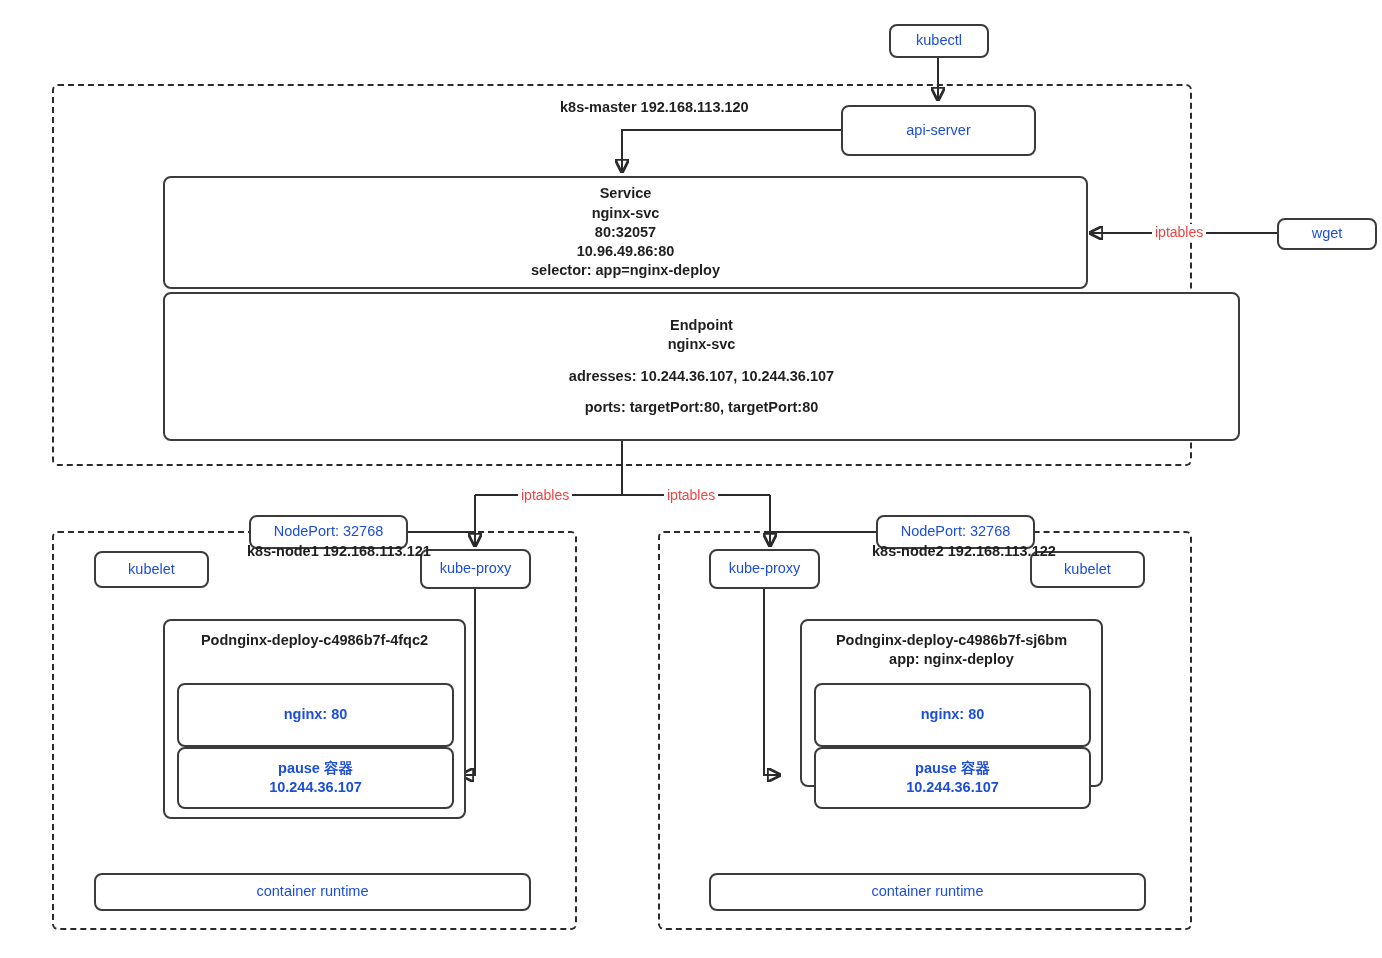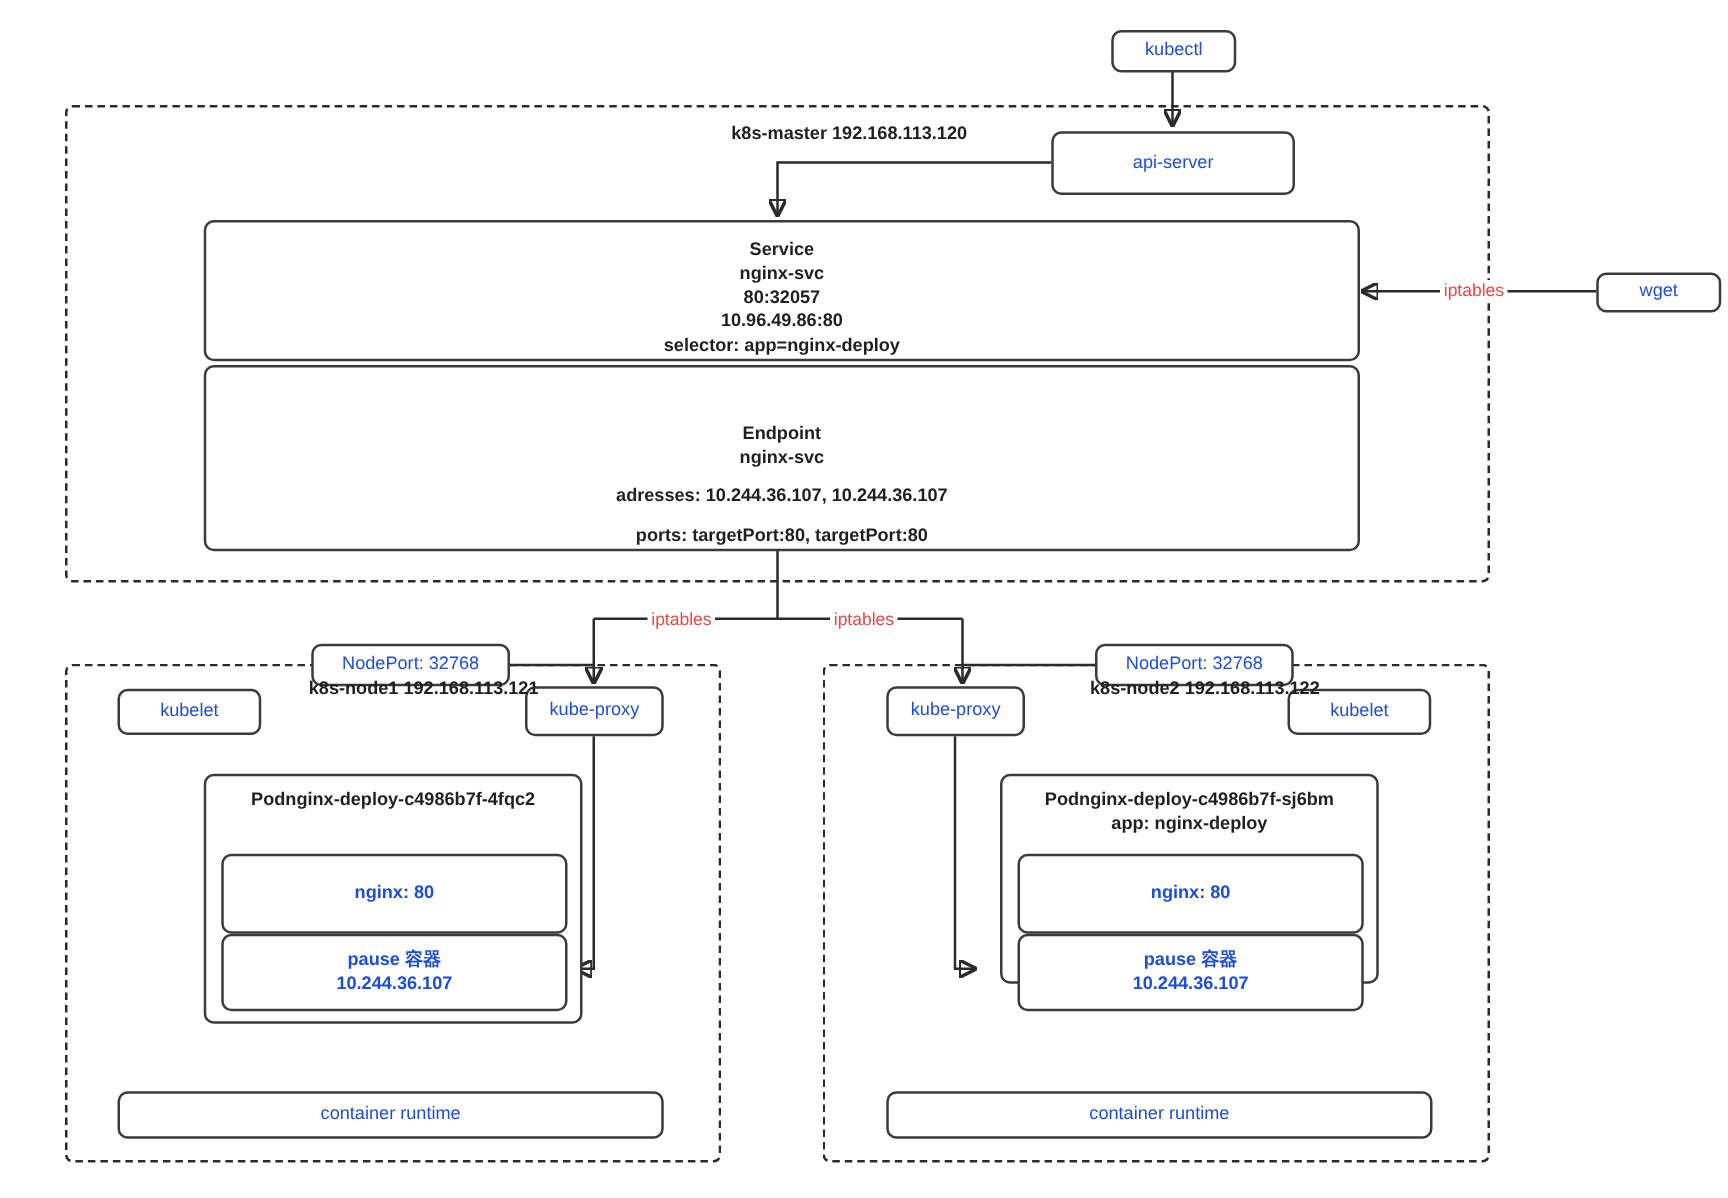--- a/index.html
+++ b/index.html
@@ -25,21 +25,21 @@
     display: flex;
     flex-direction: column;
     align-items: center;
     justify-content: center;
     text-align: center;
     color: #1d4ed8;
     font-size: 14.5px;
     line-height: 1.33;
     z-index: 5;
   }
-  .box.bold { color: #1f1f1f; font-weight: bold; justify-content: flex-end; }
+  .box.bold { color: #1f1f1f; font-weight: bold; }
   .box .line { display: block; white-space: nowrap; }
   .box .blank { display: block; height: 12px; }
 
   
   .region {
     position: absolute;
     box-sizing: border-box;
     border: 2.5px dashed #2b2b2b;
     border-radius: 6px;
     background: transparent;
@@ -126,38 +126,38 @@
   </div>
 
   <div class="box" style="left:1277px; top:218px; width:100px; height:32px;">
     <span class="line">wget</span>
   </div>
 
   <div class="edge-label" style="left:1152px; top:224px;">
     <span>iptables</span>
   </div>
 
-  <div class="free-label" style="left:585px; top:98px; width:130px;">
+  <div class="free-label" style="left:560px; top:98px; width:130px;">
     <span class="line">k8s-master</span>
     <span class="line">192.168.113.120</span>
   </div>
 
   <div class="box" style="left:841px; top:105px; width:195px; height:51px;">
     <span class="line">api-server</span>
   </div>
 
   <div class="box bold" style="left:163px; top:176px; width:925px; height:113px;">
     <span class="line">Service</span>
     <span class="line">nginx-svc</span>
     <span class="line">80:32057</span>
     <span class="line">10.96.49.86:80</span>
     <span class="line">selector: app=nginx-deploy</span>
   </div>
 
-  <div class="box bold" style="left:163px; top:292px; width:925px; height:149px;">
+  <div class="box bold" style="left:163px; top:292px; width:1077px; height:149px;">
     <span class="line">Endpoint</span>
     <span class="line">nginx-svc</span>
     <span class="blank"></span>
     <span class="line">adresses: 10.244.36.107, 10.244.36.107</span>
     <span class="blank"></span>
     <span class="line">ports: targetPort:80, targetPort:80</span>
   </div>
 
   <div class="edge-label" style="left:518px; top:487px;">
     <span>iptables</span>

